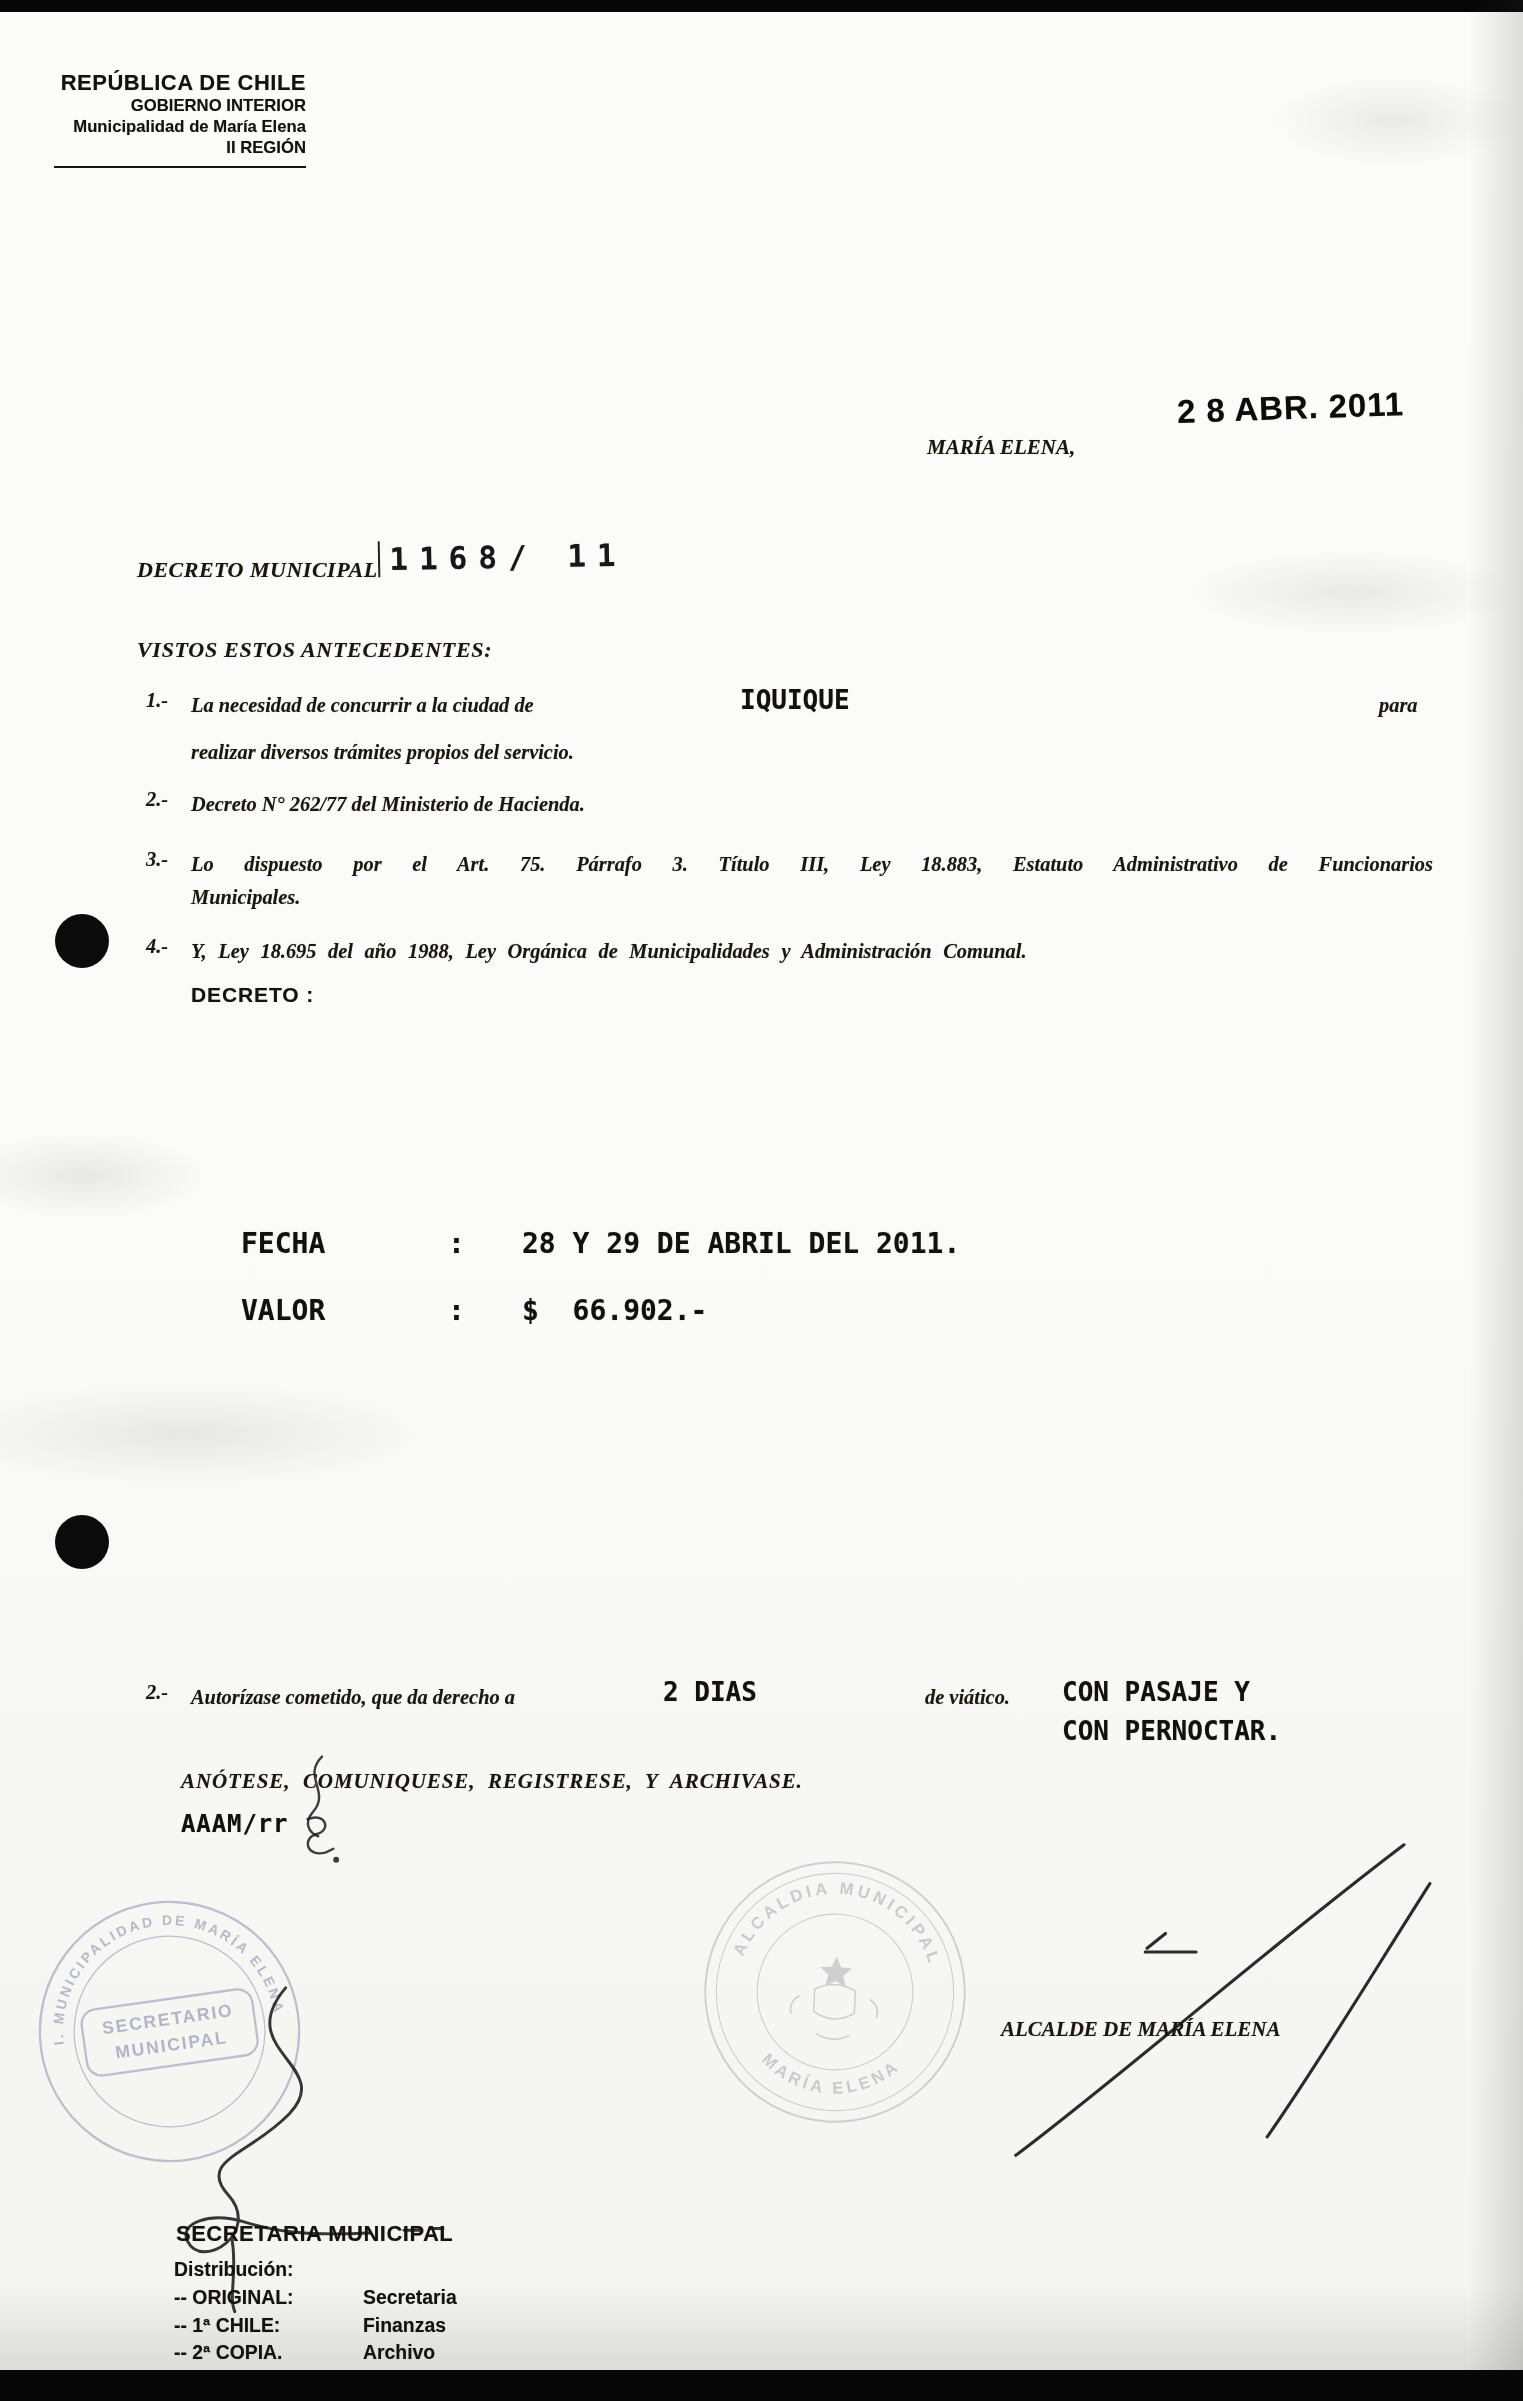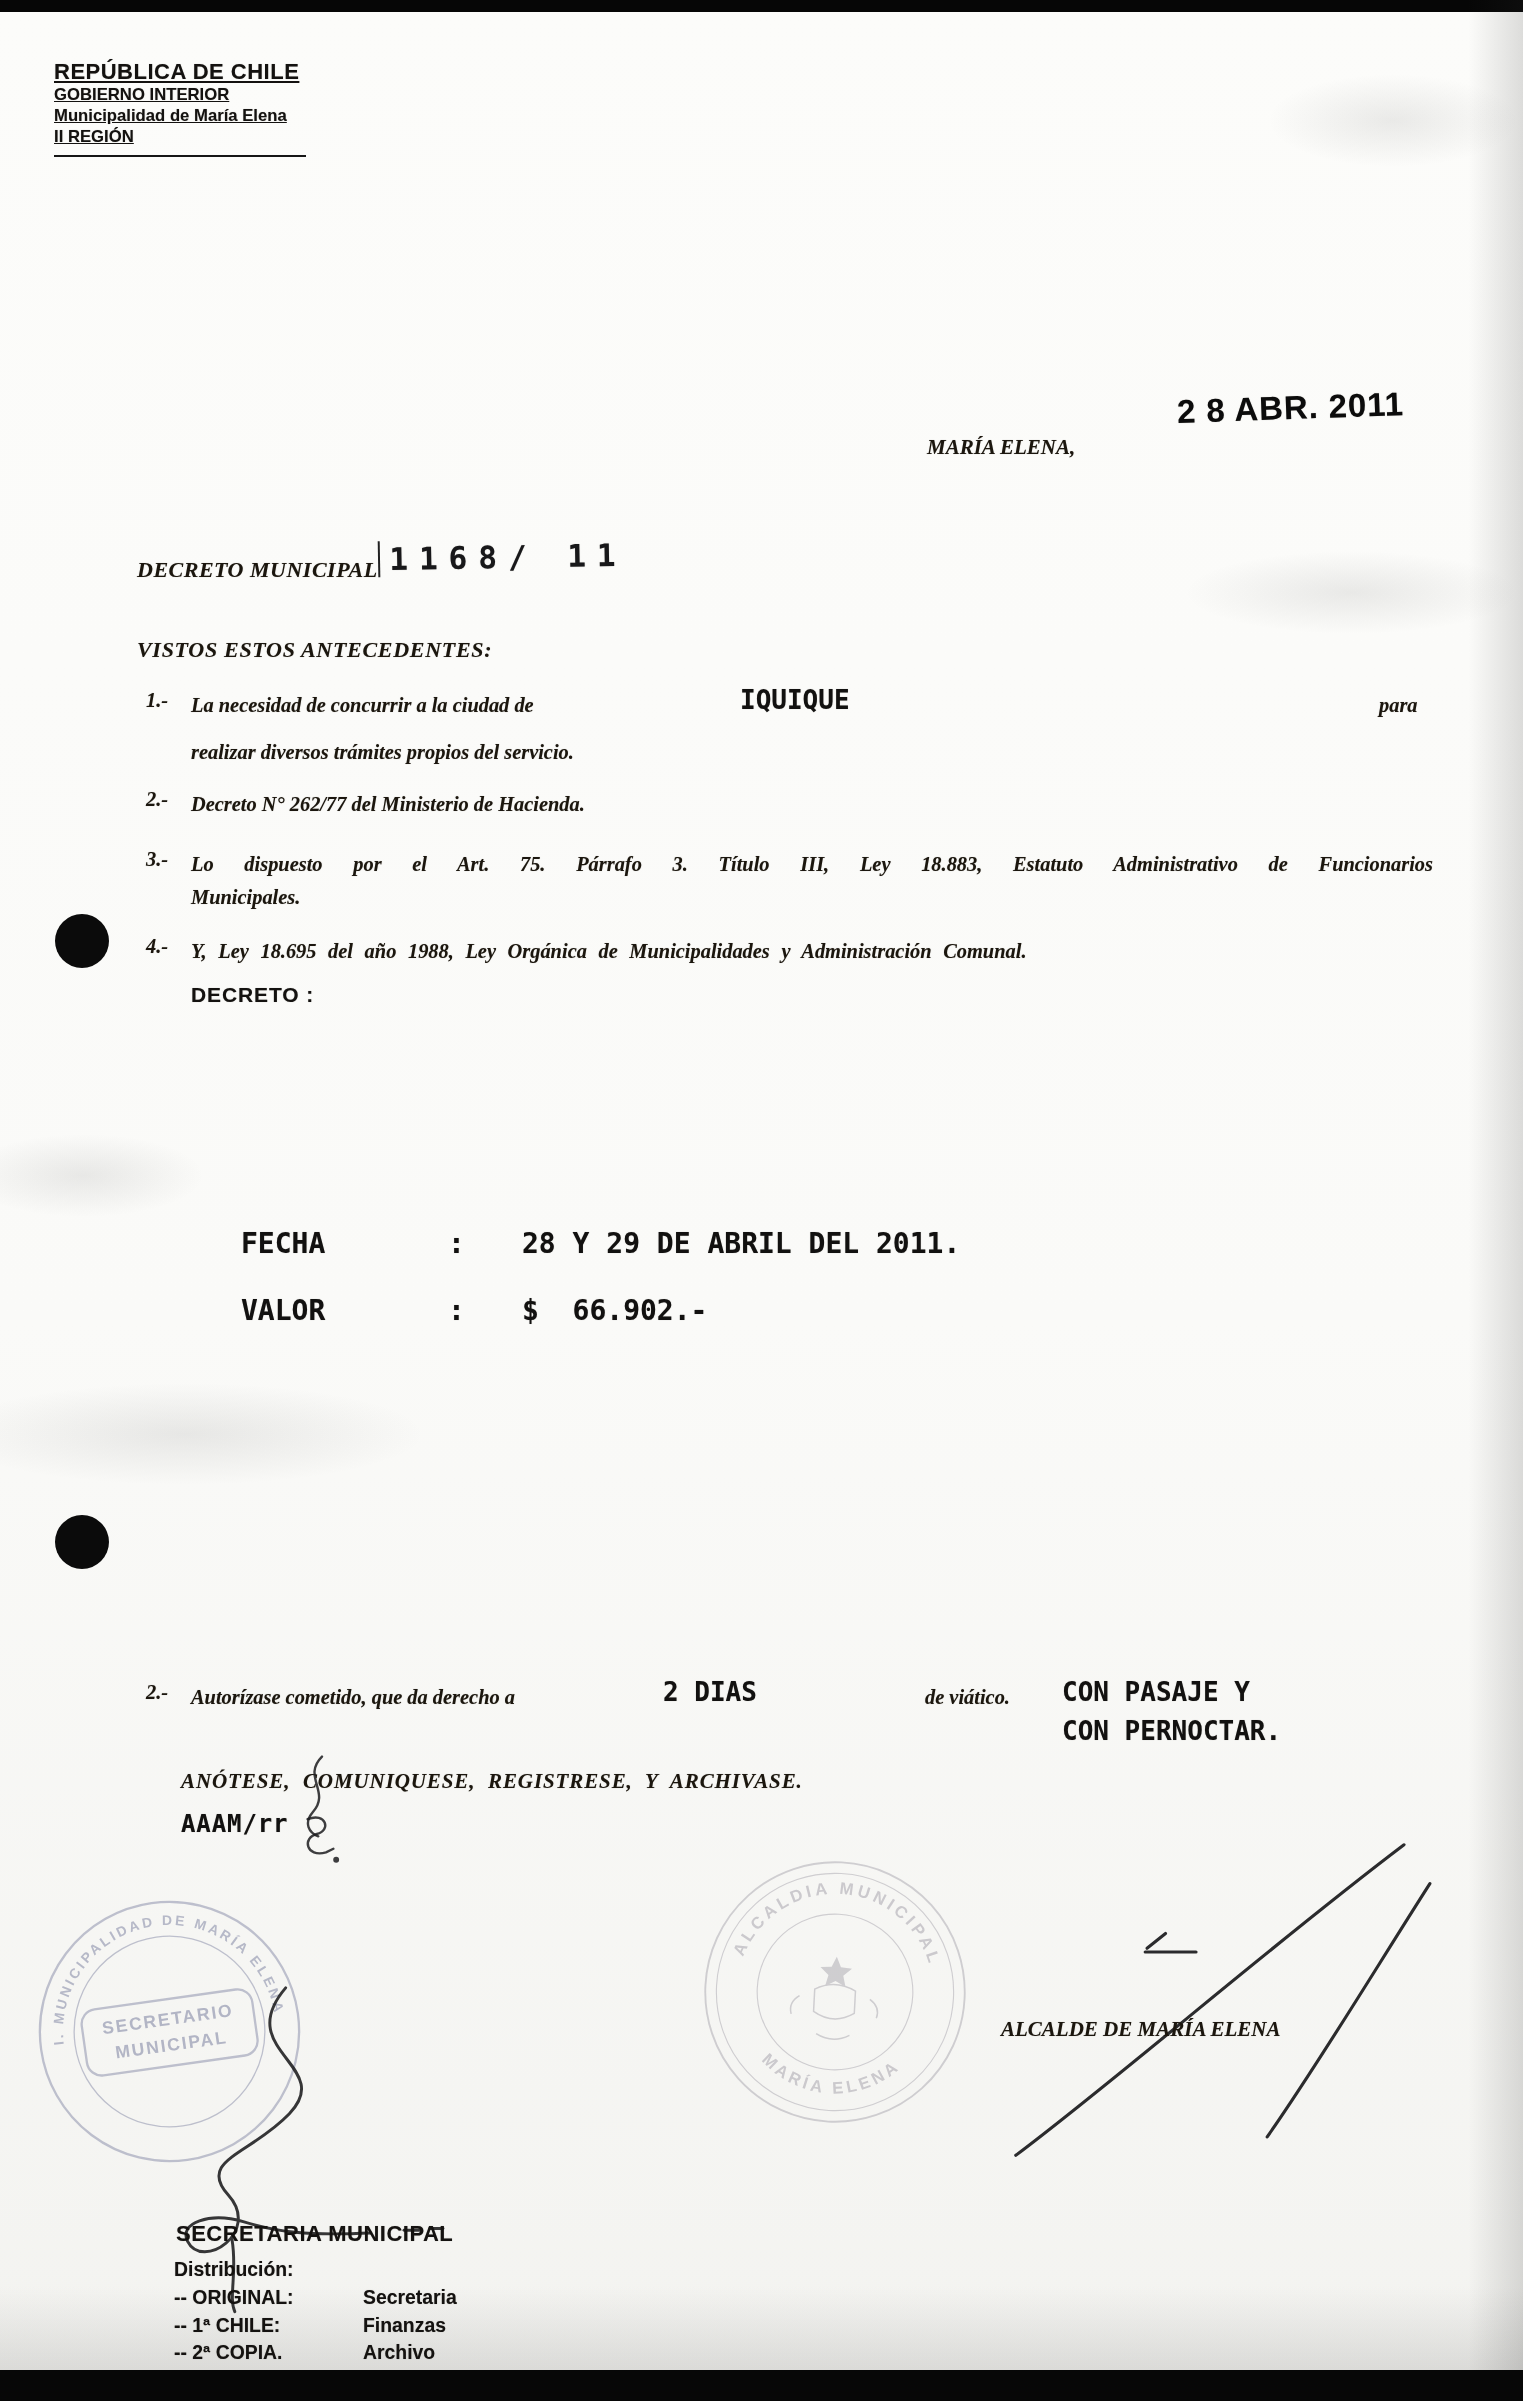--- a/index.html
+++ b/index.html
@@ -19,22 +19,22 @@
   
   .edge-top { left:0; top:0; width:1523px; height:12px; background:#060606; }
   .edge-bottom { left:0; top:2370px; width:1523px; height:31px; background:#070707; }
   .shade-bottom { left:0; top:2286px; width:1523px; height:84px;
     background:linear-gradient(180deg,rgba(0,0,0,0) 0%,rgba(40,40,40,0.12) 100%); }
   .shade-right { left:1468px; top:0; width:56px; height:2401px;
     background:linear-gradient(90deg,rgba(0,0,0,0) 0%,rgba(50,50,50,0.16) 100%); }
   .smudge { background:radial-gradient(closest-side,rgba(70,70,70,0.10),rgba(70,70,70,0)); border-radius:50%; }
 
   
-  .letterhead { left:54px; top:59px; width:252px; text-align:left;
-    border-bottom:2.8px solid #161616; padding-bottom:8.3px;text-decoration:underline; }
+  .letterhead { left:54px; top:70px; width:252px; text-align:right;
+    border-bottom:2.8px solid #161616; padding-bottom:8.3px; }
   .lh-country { font-size:22px; line-height:25px; letter-spacing:0.5px; }
   .lh-line { font-size:16.7px; line-height:21px; }
 
   .date-stamp { left:1177px; top:389px; font-size:33px; letter-spacing:0.9px;
     transform:rotate(-2deg); color:#0c0c0c; }
   .place { left:927px; top:435px; font-size:21px; }
 
   .decree-label { left:137px; top:557px; font-size:22px; letter-spacing:0.5px; }
   .decree-number { left:378px; top:539px; font-family:"DejaVu Sans Mono",monospace;
     font-weight:bold; font-size:31px; letter-spacing:11px; color:#18181a;

